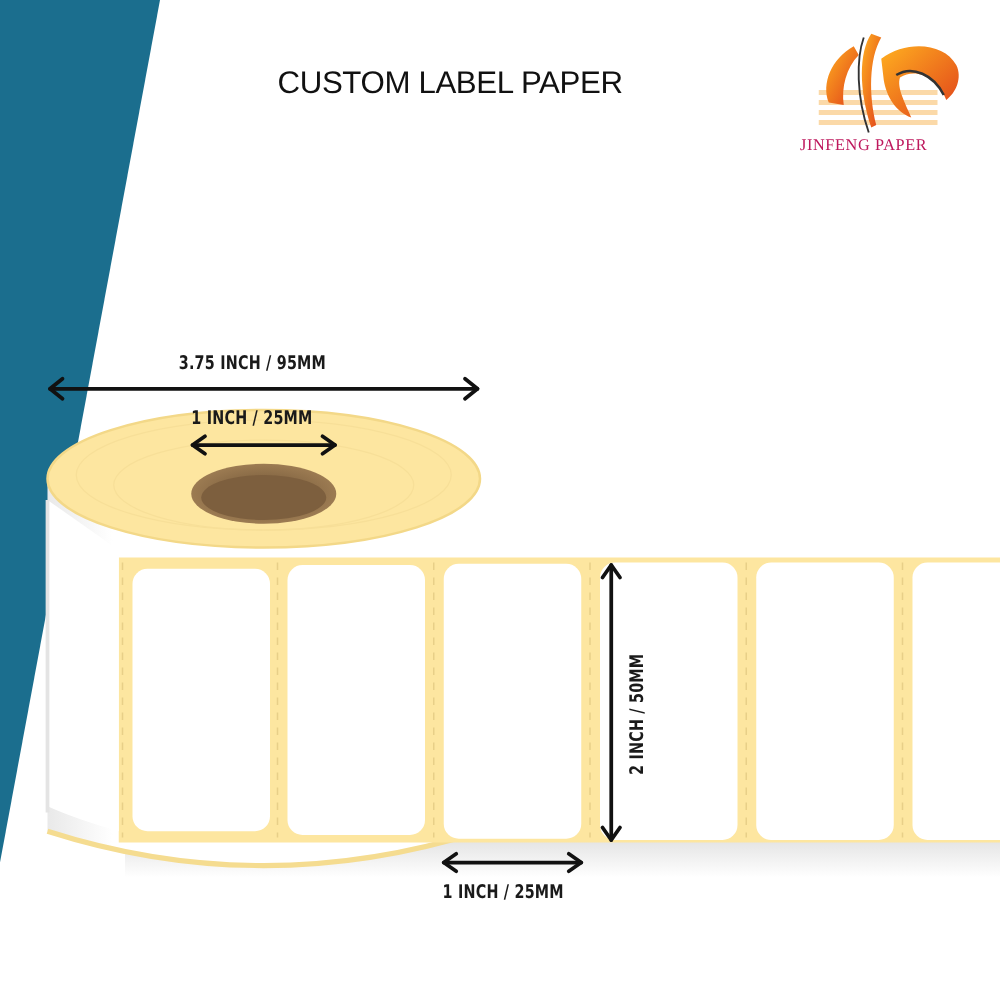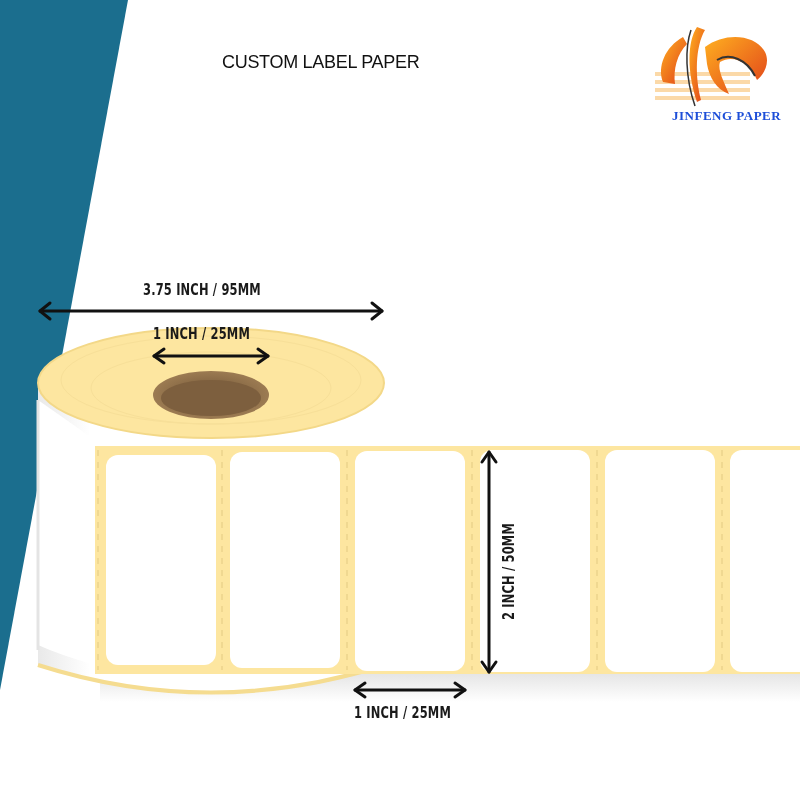--- a/index.html
+++ b/index.html
@@ -1,20 +1,20 @@
 <!DOCTYPE html>
 <html><head>
 <meta charset="utf-8">
 <style>
   html,body{margin:0;padding:0;}
   body{width:800px;height:800px;position:relative;overflow:hidden;background:#ffffff;font-family:"Liberation Sans",sans-serif;}
   .bg-wedge{position:absolute;left:0;top:0;width:800px;height:800px;}
-  .title{position:absolute;left:222px;top:52px;font-size:18px;color:#111;letter-spacing:-0.3px;font-family:"Liberation Sans",sans-serif;}
+  .title{position:absolute;left:222px;top:52px;font-size:25px;color:#111;letter-spacing:-0.3px;font-family:"Liberation Sans",sans-serif;}
   .logo{position:absolute;left:625px;top:22px;width:160px;height:110px;}
-  .logo-text{position:absolute;left:672px;top:108px;font-family:"Liberation Serif",serif;font-size:13px;color:#1d4ed8;letter-spacing:0.5px;font-weight:bold;}
+  .logo-text{position:absolute;left:640px;top:108px;font-family:"Liberation Serif",serif;font-size:13px;color:#be185d;letter-spacing:0.5px;font-weight:normal;}
   .dim-label{position:absolute;font-family:"DejaVu Sans Condensed","DejaVu Sans",sans-serif;font-weight:bold;color:#1a1a1a;font-size:15px;letter-spacing:0.2px;transform:scaleX(0.85);transform-origin:left center;}
   .scene{position:absolute;left:0;top:0;width:800px;height:800px;}
 </style>
 </head>
 <body>
 
 <svg class="bg-wedge" viewBox="0 0 800 800">
   <polygon points="0,0 128,0 0,690" fill="#1b6e8e"></polygon>
 </svg>
 

